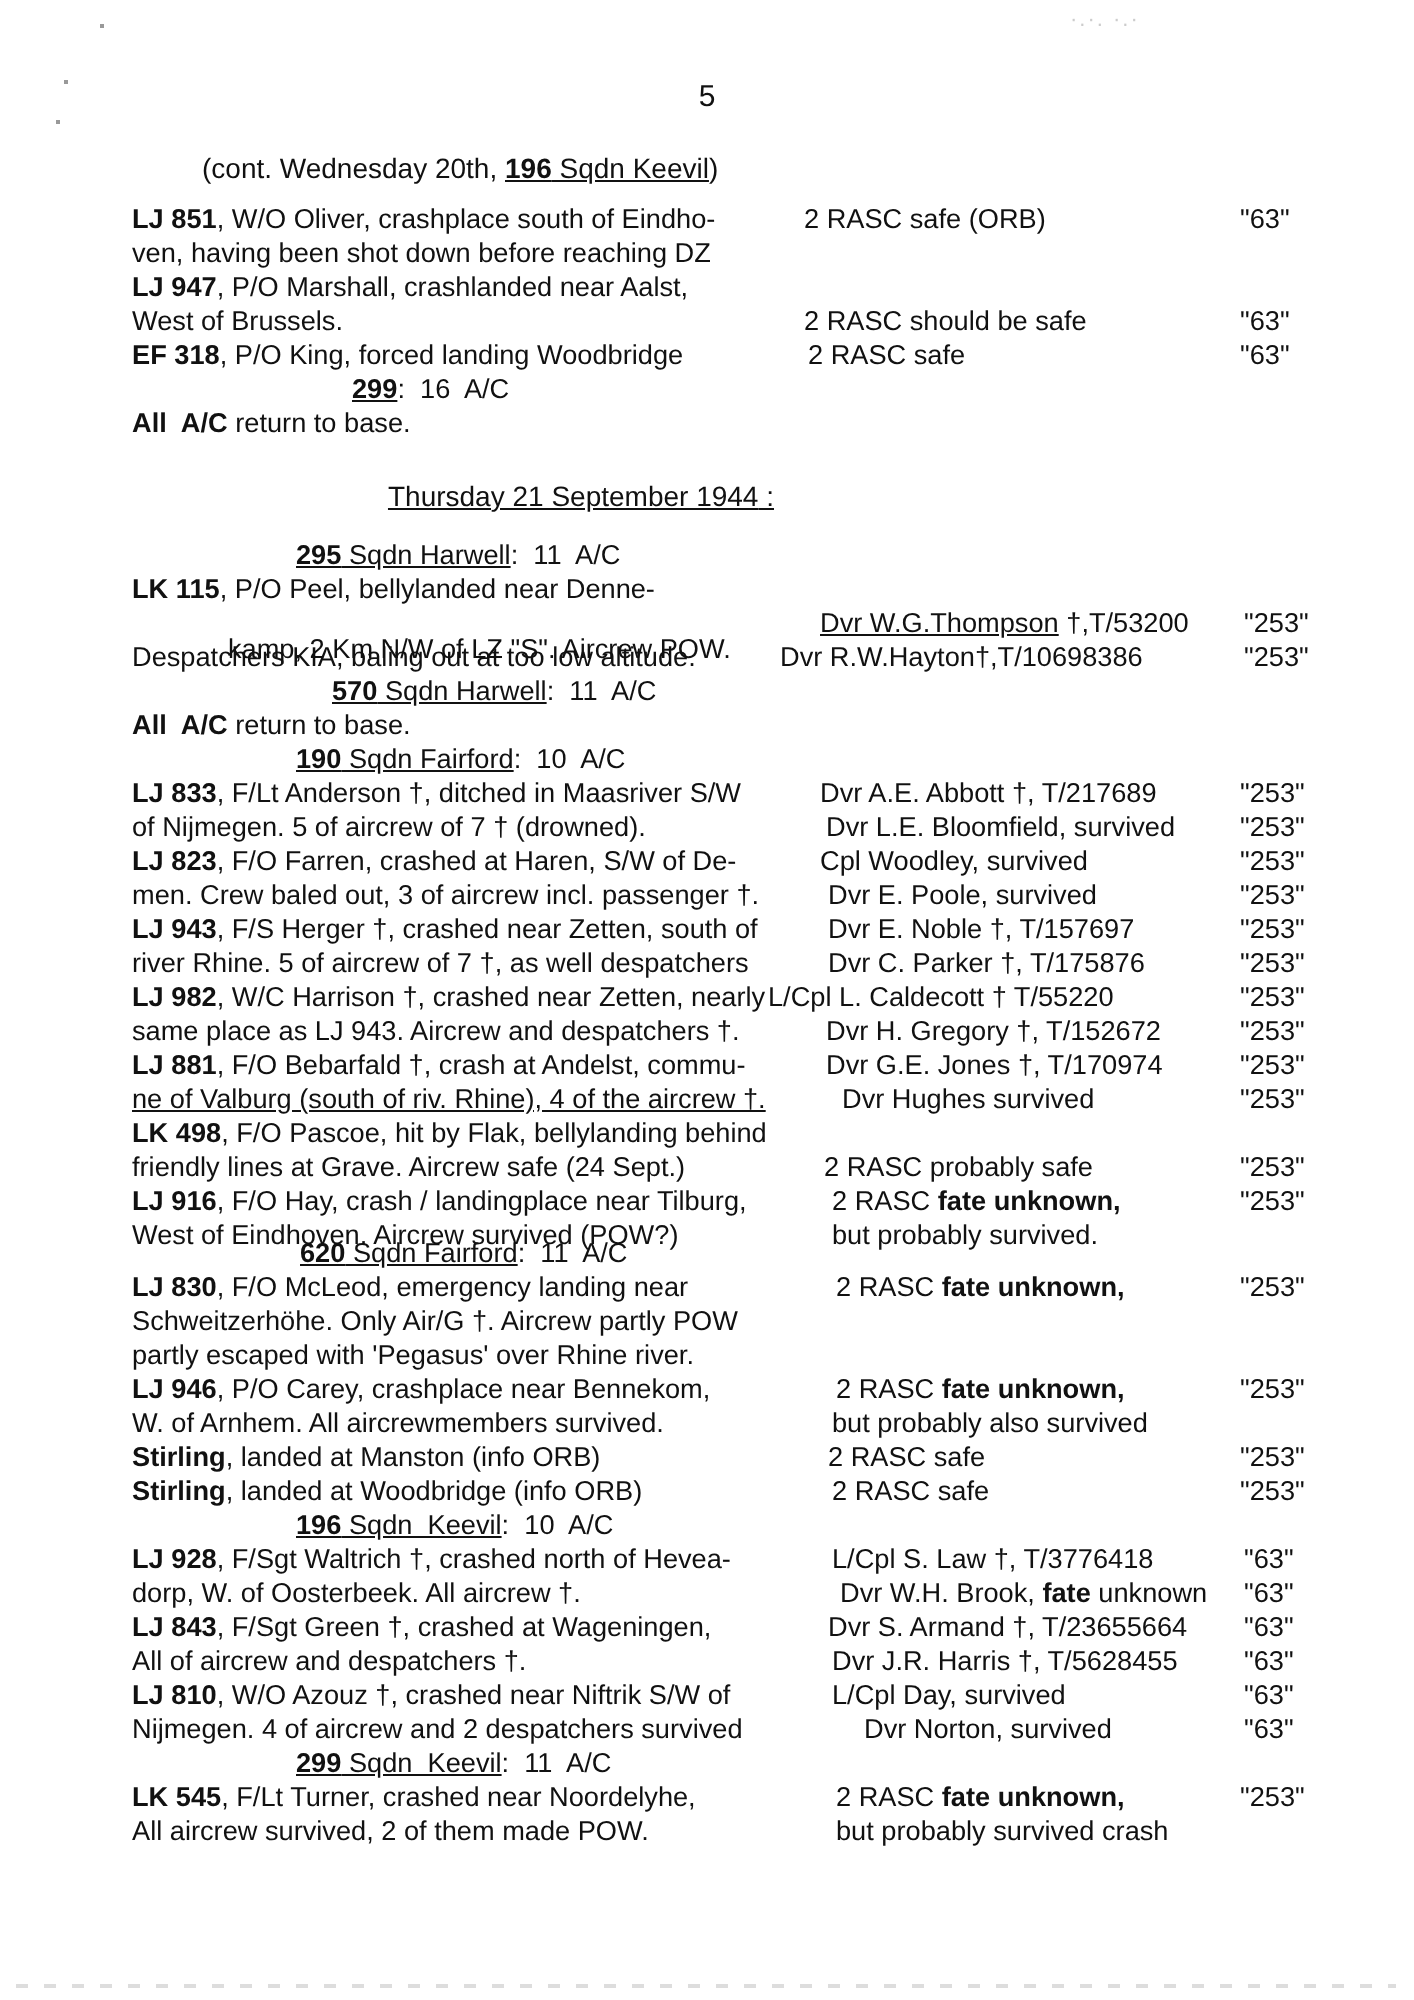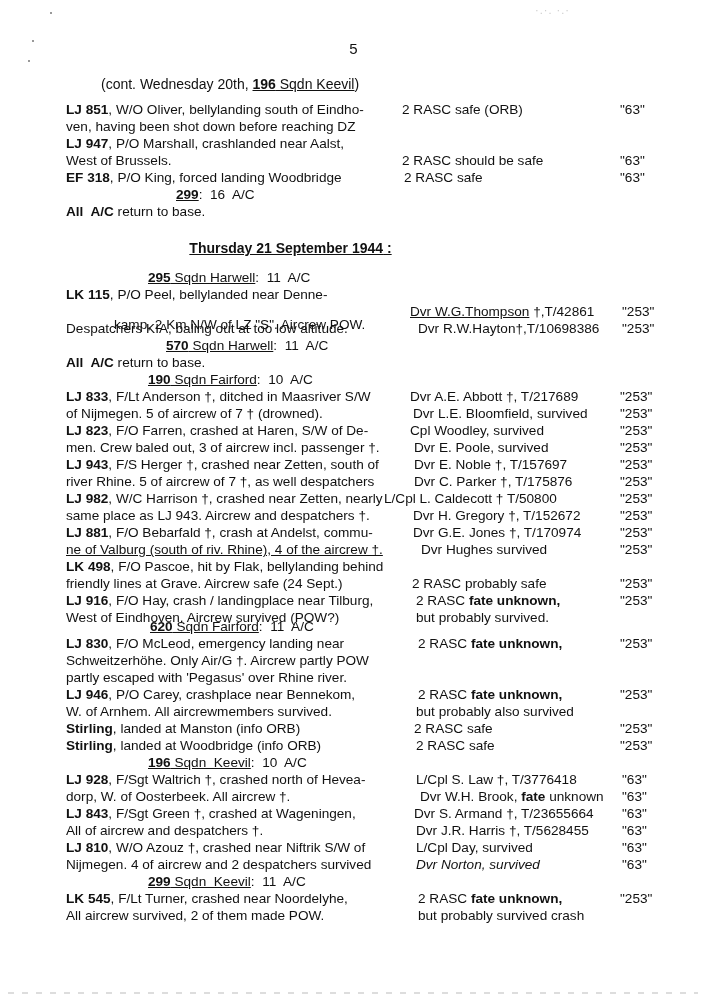--- a/index.html
+++ b/index.html
@@ -5,62 +5,62 @@
   html, body { margin:0; padding:0; background:#ffffff; }
   body { width:707px; height:1000px; position:relative; overflow:hidden;
          font-family:"Liberation Sans", sans-serif; color:#111; font-size:13.6px; }
   .page-num { position:absolute; left:0; width:707px; top:40px; text-align:center; font-size:15px; }
   .line { position:absolute; left:66px; white-space:nowrap; line-height:17px; height:17px; }
   .right { position:absolute; white-space:nowrap; line-height:17px; height:17px; }
   .code { position:absolute; white-space:nowrap; line-height:17px; height:17px; }
   .b { font-weight:bold; }
   .u { text-decoration:underline; }
   .hdr { position:absolute; white-space:nowrap; line-height:17px; }
-  .date-hdr { position:absolute; left:0; width:581px; text-align:center; top:240px; font-weight:bold; text-decoration:underline; font-size:14px; }
+  .date-hdr { position:absolute; left:0; width:581px; text-align:center; top:240px; font-weight:normal; text-decoration:underline; font-size:14px; }
   .speck { position:absolute; width:2px; height:2px; background:#999; }
   .stamp { position:absolute; left:535px; top:4px; color:#ccc; font-size:11px; letter-spacing:1px; }
   .footer-noise { position:absolute; left:8px; top:992px; width:690px; height:2px;
     background:repeating-linear-gradient(90deg,#ddd 0 6px,transparent 6px 14px); }
 </style>
 </head>
 <body>
 
 <div class="stamp">·.·. ·.·</div>
 <div class="speck" style="left:32px;top:40px"></div>
 <div class="speck" style="left:50px;top:12px"></div>
 <div class="speck" style="left:28px;top:60px"></div>
 
 <div class="page-num">5</div>
 
 <div class="hdr" style="left:101px;top:76px;font-size:14px">
   <span>(cont. Wednesday 20th, </span><span class="u"><span class="b">196</span><span> Sqdn Keevil</span></span><span>)</span>
 </div>
 
 <div id="content">
-    <div class="line" style="top: 101px;"><span class="b">LJ 851</span><span>, W/O Oliver, bellylanding south of Eindho-</span></div>
+    <div class="line" style="top: 101px;"><span class="b">LJ 851</span><span>, W/O Oliver, crashplace south of Eindho-</span></div>
     <div class="right" style="top: 101px; left: 402px;"><span>2 RASC  safe (ORB)</span></div>
     <div class="code" style="top: 101px; left: 620px;">"63"</div>
     <div class="line" style="top: 118px;"><span>ven, having been shot down before reaching DZ</span></div>
     <div class="line" style="top: 135px;"><span class="b">LJ 947</span><span>, P/O Marshall, crashlanded near Aalst,</span></div>
     <div class="line" style="top: 152px;"><span>West of Brussels.</span></div>
     <div class="right" style="top: 152px; left: 402px;"><span>2 RASC should be safe</span></div>
     <div class="code" style="top: 152px; left: 620px;">"63"</div>
     <div class="line" style="top: 169px;"><span class="b">EF 318</span><span>, P/O King, forced landing Woodbridge</span></div>
     <div class="right" style="top: 169px; left: 404px;"><span>2 RASC  safe</span></div>
     <div class="code" style="top: 169px; left: 620px;">"63"</div>
     <div class="hdr" style="top: 186px; left: 176px; white-space: pre;"><span class="u"><span class="b">299</span><span></span></span><span>:</span><span>  16  A/C</span></div>
     <div class="line" style="top: 203px; white-space: pre;"><span class="b">All  A/C</span><span> return to base.</span></div>
     <div class="date-hdr"><span>Thursday 21 September 1944</span><span style="text-decoration: none;"> :</span></div>
     <div class="hdr" style="top: 269px; left: 148px; white-space: pre;"><span class="u"><span class="b">295</span><span> Sqdn Harwell</span></span><span>:</span><span>  11  A/C</span></div>
     <div class="line" style="top: 286px;"><span class="b">LK 115</span><span>, P/O Peel, bellylanded near Denne-</span></div>
     <div class="line" style="top: 316px; margin-left: 48px;"><span>kamp, 2 Km N/W of LZ "S". Aircrew POW.</span></div>
-    <div class="right" style="top: 303px; left: 410px;"><span class="u">Dvr W.G.Thompson</span><span> †,T/42861</span></div>
+    <div class="right" style="top: 303px; left: 410px;"><span class="u">Dvr W.G.Thompson</span><span> †,T/53200</span></div>
     <div class="code" style="top: 303px; left: 622px;">"253"</div>
     <div class="line" style="top: 320px;"><span>Despatchers KIA, baling out at too low altitude.</span></div>
-    <div class="right" style="top: 320px; left: 418px;"><span>Dvr R.W.Hayton†,T/10698386</span></div>
+    <div class="right" style="top: 320px; left: 390px;"><span>Dvr R.W.Hayton†,T/10698386</span></div>
     <div class="code" style="top: 320px; left: 622px;">"253"</div>
     <div class="hdr" style="top: 337px; left: 143px; white-space: pre; margin-left: 23px;"><span class="u"><span class="b">570</span><span> Sqdn Harwell</span></span><span>:</span><span>  11  A/C</span></div>
     <div class="line" style="top: 354px; white-space: pre;"><span class="b">All  A/C</span><span> return to base.</span></div>
     <div class="hdr" style="top: 371px; left: 148px; white-space: pre;"><span class="u"><span class="b">190</span><span> Sqdn Fairford</span></span><span>:</span><span>  10  A/C</span></div>
     <div class="line" style="top: 388px;"><span class="b">LJ 833</span><span>, F/Lt Anderson †, ditched in Maasriver S/W</span></div>
     <div class="right" style="top: 388px; left: 410px;"><span>Dvr A.E. Abbott †, T/217689</span></div>
     <div class="code" style="top: 388px; left: 620px;">"253"</div>
     <div class="line" style="top: 405px;"><span>of Nijmegen. 5 of aircrew of 7 † (drowned).</span></div>
     <div class="right" style="top: 405px; left: 413px;"><span>Dvr L.E. Bloomfield, survived</span></div>
     <div class="code" style="top: 405px; left: 620px;">"253"</div>
@@ -70,21 +70,21 @@
     <div class="line" style="top: 439px;"><span>men. Crew baled out, 3 of aircrew incl. passenger †.</span></div>
     <div class="right" style="top: 439px; left: 414px;"><span>Dvr E. Poole, survived</span></div>
     <div class="code" style="top: 439px; left: 620px;">"253"</div>
     <div class="line" style="top: 456px;"><span class="b">LJ 943</span><span>, F/S Herger †, crashed near Zetten, south of</span></div>
     <div class="right" style="top: 456px; left: 414px;"><span>Dvr E. Noble †, T/157697</span></div>
     <div class="code" style="top: 456px; left: 620px;">"253"</div>
     <div class="line" style="top: 473px;"><span>river Rhine. 5 of aircrew of 7 †, as well despatchers</span></div>
     <div class="right" style="top: 473px; left: 414px;"><span>Dvr C. Parker †, T/175876</span></div>
     <div class="code" style="top: 473px; left: 620px;">"253"</div>
     <div class="line" style="top: 490px;"><span class="b">LJ 982</span><span>, W/C Harrison †, crashed near Zetten, nearly</span></div>
-    <div class="right" style="top: 490px; left: 384px;"><span>L/Cpl L. Caldecott † T/50800</span></div>
+    <div class="right" style="top: 490px; left: 384px;"><span>L/Cpl L. Caldecott † T/55220</span></div>
     <div class="code" style="top: 490px; left: 620px;">"253"</div>
     <div class="line" style="top: 507px;"><span>same place as LJ 943. Aircrew and despatchers †.</span></div>
     <div class="right" style="top: 507px; left: 413px;"><span>Dvr H. Gregory †, T/152672</span></div>
     <div class="code" style="top: 507px; left: 620px;">"253"</div>
     <div class="line" style="top: 524px;"><span class="b">LJ 881</span><span>, F/O Bebarfald †, crash at Andelst, commu-</span></div>
     <div class="right" style="top: 524px; left: 413px;"><span>Dvr G.E. Jones †, T/170974</span></div>
     <div class="code" style="top: 524px; left: 620px;">"253"</div>
     <div class="line" style="top: 541px; text-decoration: underline;"><span>ne of Valburg (south of riv. Rhine), 4 of the aircrew †.</span></div>
     <div class="right" style="top: 541px; left: 421px;"><span>Dvr Hughes survived</span></div>
     <div class="code" style="top: 541px; left: 620px;">"253"</div>
@@ -124,21 +124,21 @@
     <div class="line" style="top: 805px;"><span class="b">LJ 843</span><span>, F/Sgt Green †, crashed at Wageningen,</span></div>
     <div class="right" style="top: 805px; left: 414px;"><span>Dvr S. Armand †, T/23655664</span></div>
     <div class="code" style="top: 805px; left: 622px;">"63"</div>
     <div class="line" style="top: 822px;"><span>All of aircrew and despatchers †.</span></div>
     <div class="right" style="top: 822px; left: 416px;"><span>Dvr J.R. Harris †, T/5628455</span></div>
     <div class="code" style="top: 822px; left: 622px;">"63"</div>
     <div class="line" style="top: 839px;"><span class="b">LJ 810</span><span>, W/O Azouz †, crashed near Niftrik S/W  of</span></div>
     <div class="right" style="top: 839px; left: 416px;"><span>L/Cpl Day, survived</span></div>
     <div class="code" style="top: 839px; left: 622px;">"63"</div>
     <div class="line" style="top: 856px;"><span>Nijmegen. 4 of aircrew and 2 despatchers survived</span></div>
-    <div class="right" style="top: 856px; left: 416px; font-style: italic;"><span>Dvr Norton, survived</span></div>
+    <div class="right" style="top: 856px; left: 432px;"><span>Dvr Norton, survived</span></div>
     <div class="code" style="top: 856px; left: 622px;">"63"</div>
     <div class="hdr" style="top: 873px; left: 148px; white-space: pre;"><span class="u"><span class="b">299</span><span> Sqdn  Keevil</span></span><span>:</span><span>  11  A/C</span></div>
     <div class="line" style="top: 890px;"><span class="b">LK 545</span><span>, F/Lt Turner, crashed near Noordelyhe,</span></div>
     <div class="right" style="top: 890px; left: 418px;"><span>2 RASC </span><span class="b">fate unknown,</span></div>
     <div class="code" style="top: 890px; left: 620px;">"253"</div>
     <div class="line" style="top: 907px;"><span>All aircrew survived, 2 of them made POW.</span></div>
     <div class="right" style="top: 907px; left: 418px;"><span>but probably survived crash</span></div>
   </div>
 
 <div class="footer-noise"></div>

